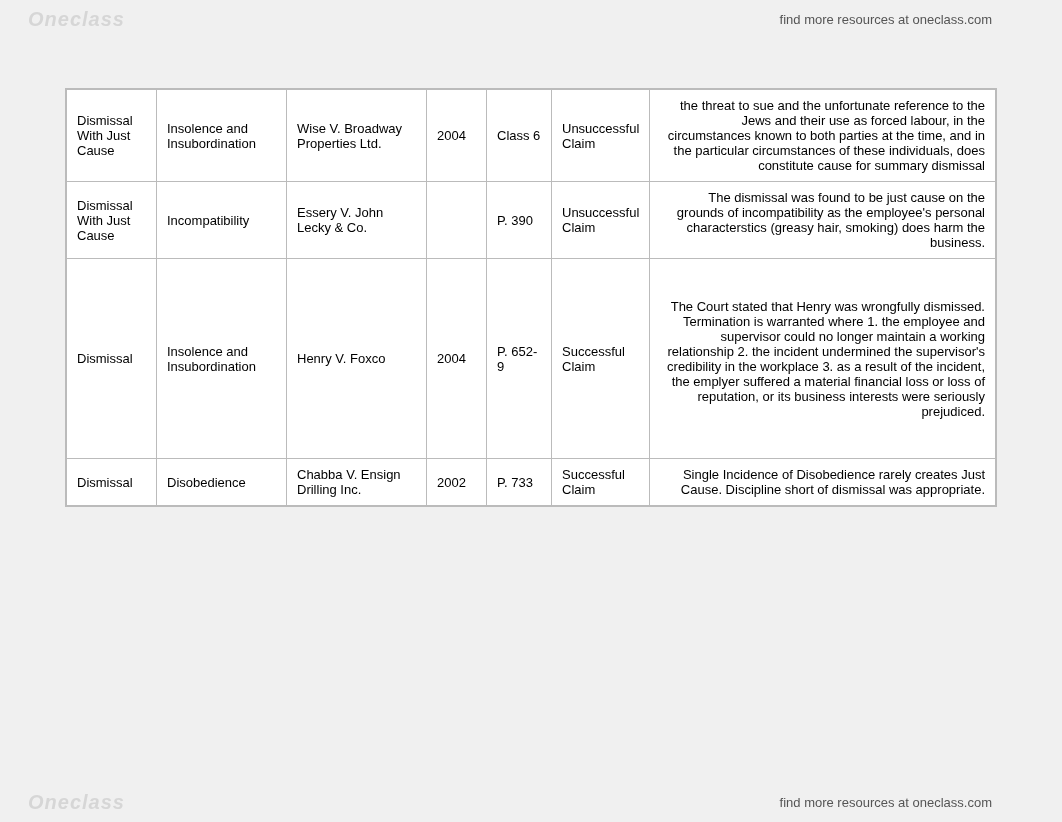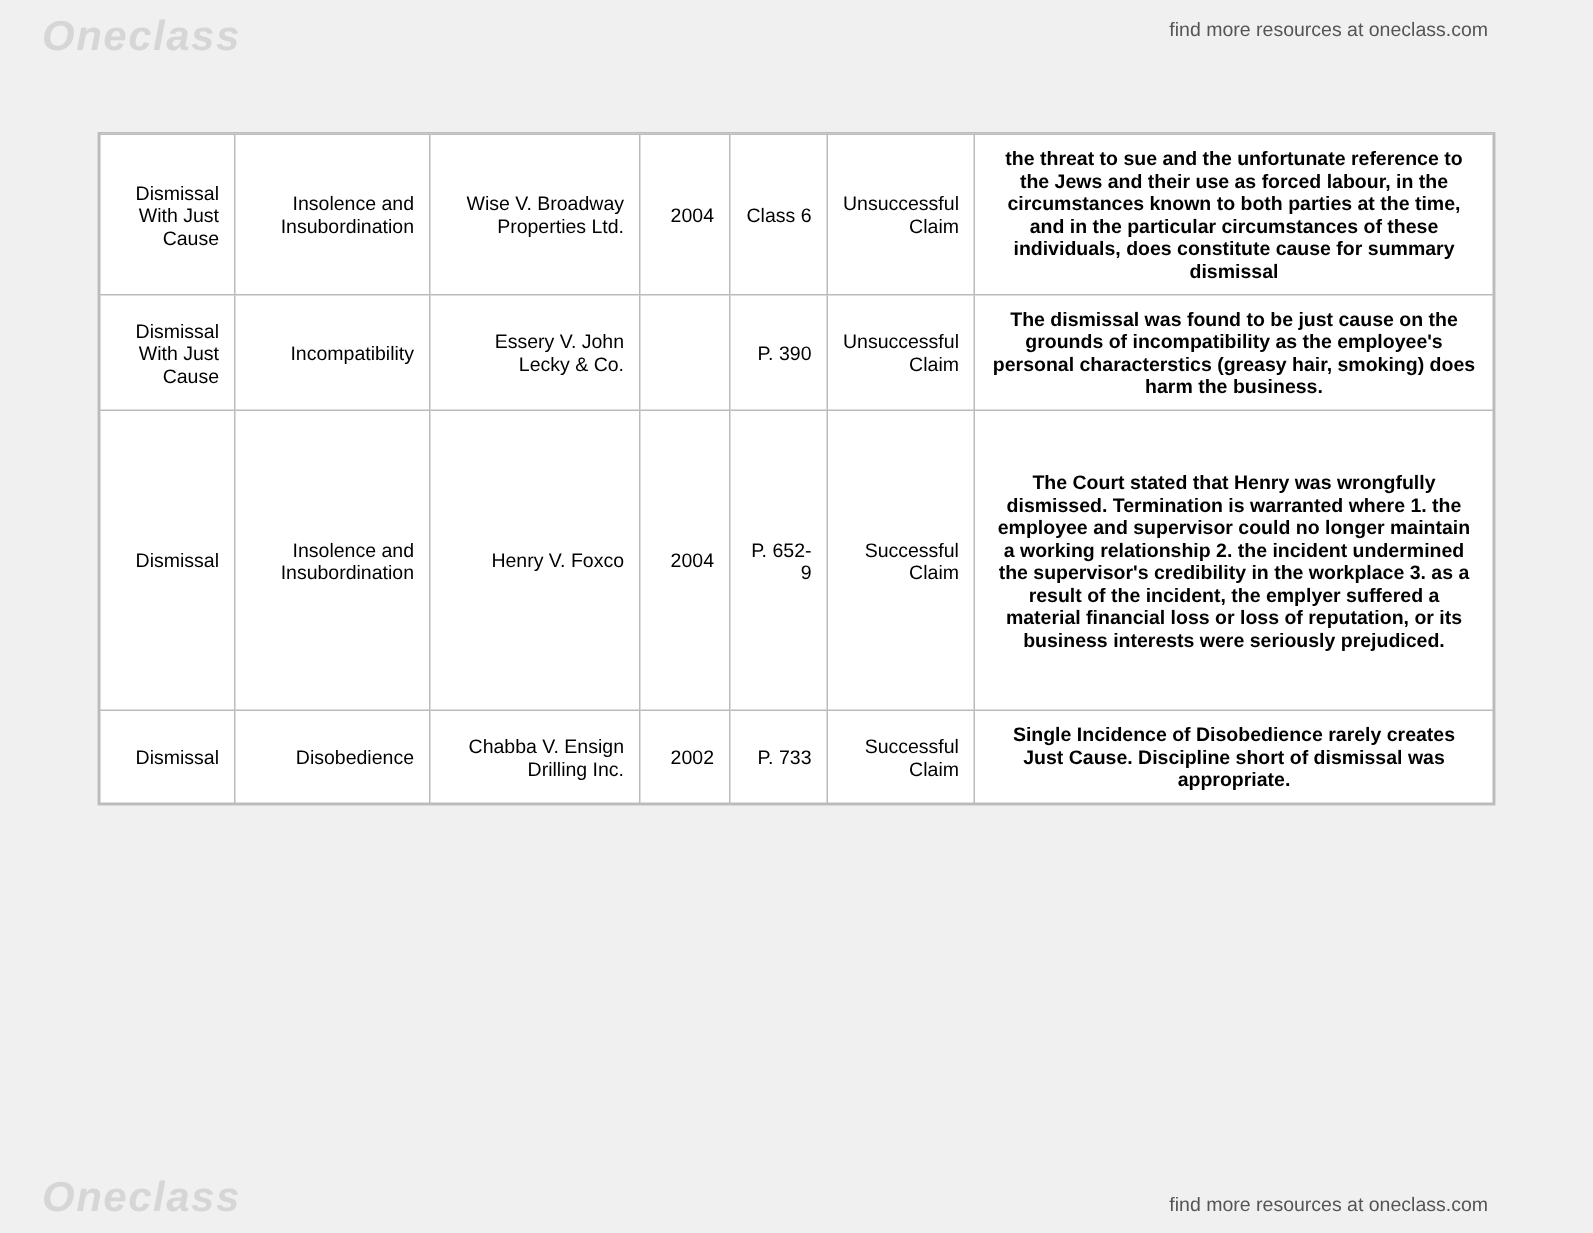--- a/index.html
+++ b/index.html
@@ -13,21 +13,21 @@
       font-family: Arial, sans-serif;
       font-size: 13px;
       width: 1062px;
       min-height: 822px;
       position: relative;
     }
 
     .watermark {
       position: absolute;
       color: #ccc;
-      font-size: 28px;
+      font-size: 20px;
       font-weight: bold;
       font-style: italic;
       letter-spacing: 1px;
       user-select: none;
       opacity: 0.7;
       text-align: center;
     }
 
     .watermark-top {
       top: 8px;
@@ -66,26 +66,25 @@
 
     table {
       width: 100%;
       border-collapse: collapse;
     }
 
     td {
       border: 1px solid #bbb;
       padding: 8px 10px;
       vertical-align: middle;
-      text-align: right;
+      text-align: left;
     }
 
     td.notes {
-      text-align: center;
-      font-weight: bold;
+      text-align: right;
     }
 
     td.col-type {
       width: 90px;
     }
 
     td.col-grounds {
       width: 130px;
       margin-top: 17px;
     }

